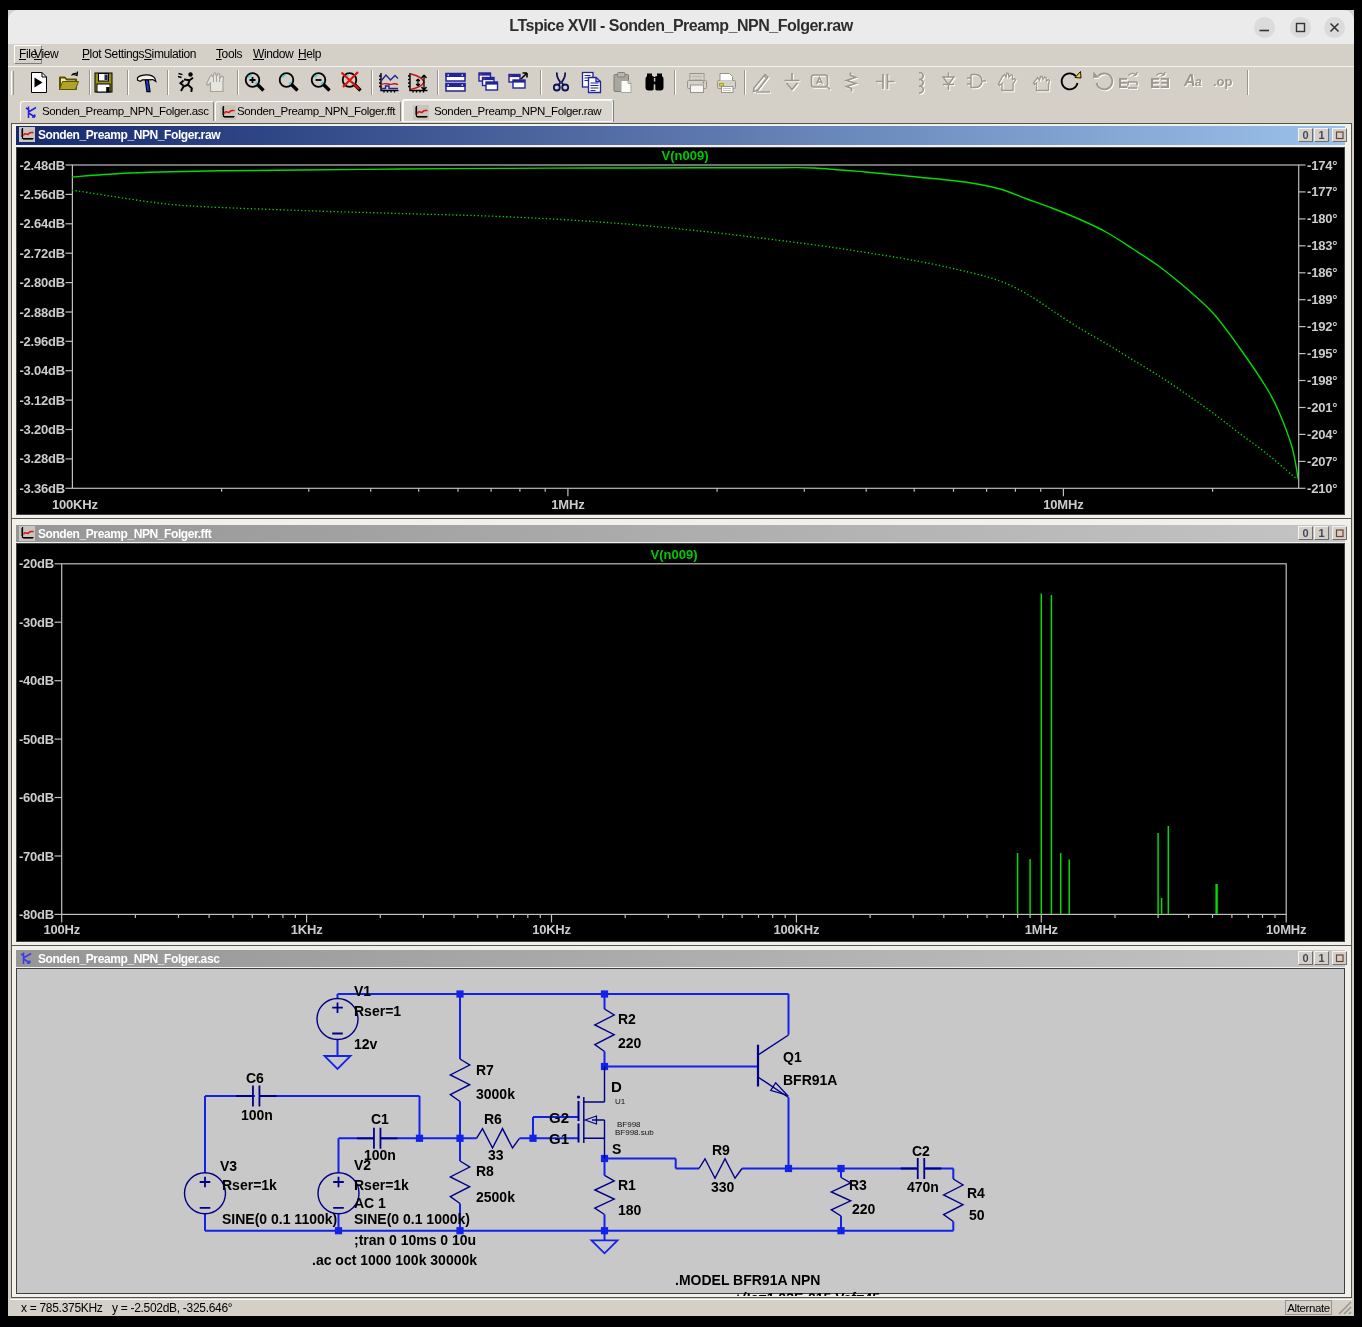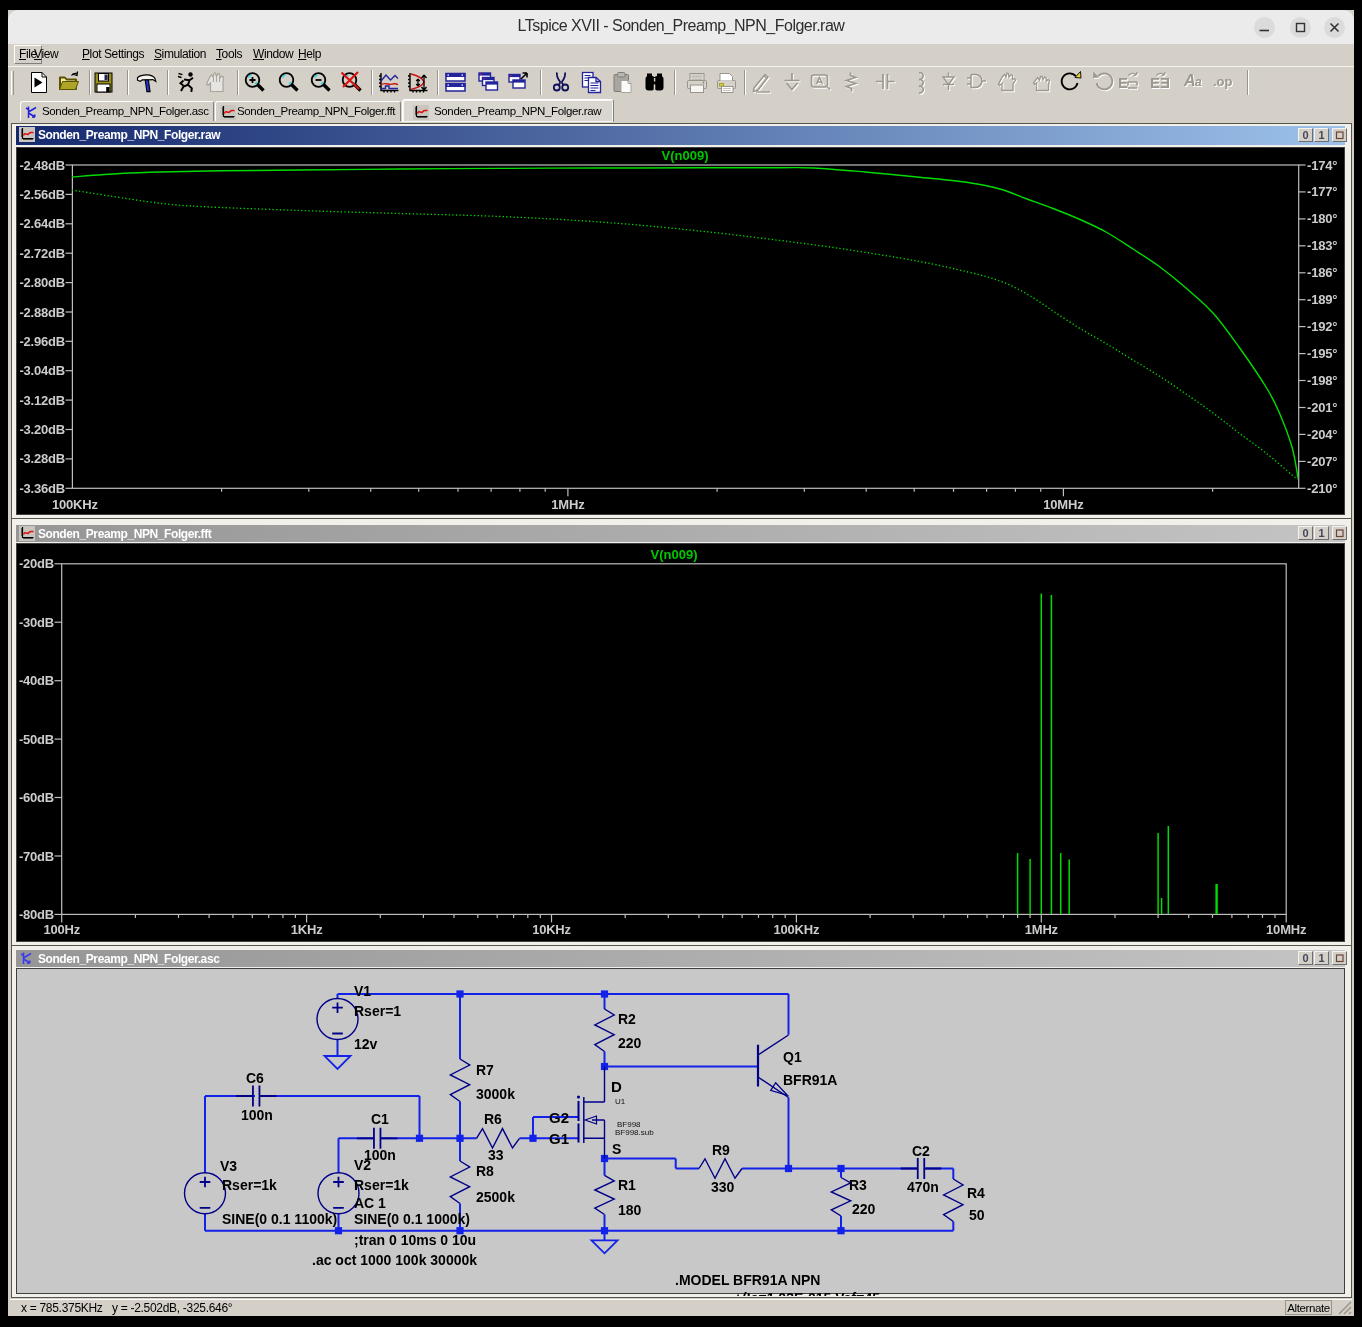--- a/index.html
+++ b/index.html
@@ -1,18 +1,18 @@
 <!DOCTYPE html>
 <html><head><meta charset="utf-8"><style>
 *{margin:0;padding:0;box-sizing:border-box}
 html,body{width:1362px;height:1327px;background:#000;font-family:"Liberation Sans",sans-serif;overflow:hidden}
 .abs{position:absolute}
 #app{position:absolute;left:8px;top:10px;width:1346px;height:1306px;background:#d4d0c8}
 #tbar{position:absolute;left:0;top:0;width:1346px;height:34px;background:#ebebeb;border-radius:10px 10px 0 0}
-#tbar .t{position:absolute;width:100%;text-align:center;top:7px;font-size:16px;font-weight:normal;color:#2d2d2d;letter-spacing:-0.5px}
+#tbar .t{position:absolute;width:100%;text-align:center;top:7px;font-size:16px;font-weight:bold;color:#2d2d2d;letter-spacing:-0.5px}
 .wbtn{position:absolute;top:7px;width:21px;height:21px;border-radius:50%;background:#dbdbdb;color:#333}
 #menubar{position:absolute;left:0;top:34px;width:1096px;height:22px;background:#d4d0c8;font-size:12px;letter-spacing:-0.4px;color:#000}
 #menubar span{position:absolute;top:3px}
 #menubar u{text-decoration:underline}
 #filebox{position:absolute;left:6px;top:1px;width:28px;height:19px;border:1px solid;border-color:#fff #808080 #808080 #fff}
 #toolbar{position:absolute;left:0;top:56px;width:1346px;height:33px;background:#d4d0c8;border-top:1px solid #f5f3ef}
 .tsep{position:absolute;top:3px;width:2px;height:25px;border-left:1px solid #9a958c;border-right:1px solid #fff}
 #tabbar{position:absolute;left:0;top:89px;width:1346px;height:24px;background:#d4d0c8}
 .tab{position:absolute;top:2px;height:20px;background:#d4d0c8;border:1px solid #808080;border-bottom:none;border-top:1px solid #fff;border-left:1px solid #fff;border-radius:3px 3px 0 0;font-size:11.5px;letter-spacing:-0.35px;color:#000}
 .tab.active{top:0px;height:23px;background:#d9d6cf;box-shadow:0 0 0 1px #f8f6f2 inset}
@@ -45,21 +45,21 @@
         <svg width="21" height="21">
           <path d="M6.5,6.5 L14.5,14.5 M14.5,6.5 L6.5,14.5" stroke="#333" stroke-width="1.6"></path>
         </svg>
       </div>
 </div>
 <div id="menubar">
       <div id="filebox"></div>
 <span style="left:11px"><u>F</u>ile</span>
 <span style="left:26px"><u>V</u>iew</span>
 <span style="left:74px"><u>P</u>lot Settings</span>
-<span style="left:146px"><u>S</u>imulation</span>
+<span style="left:136px"><u>S</u>imulation</span>
 <span style="left:208px"><u>T</u>ools</span>
 <span style="left:245px"><u>W</u>indow</span>
 <span style="left:290px"><u>H</u>elp</span>
 </div>
 <div id="toolbar">
 <div style="position:absolute;left:3px;top:4px;width:3px;height:24px;border-left:1px solid #fff;border-right:1px solid #9a958c"></div>
 <svg width="1346" height="33" viewBox="0 0 1346 33">
         <g transform="translate(20,4)">
           <path d="M3.5,1.5 H14 L18.5,6 V21.5 H3.5 Z" fill="#fff" stroke="#000"></path>
           <path d="M14,1.5 V6 H18.5" fill="none" stroke="#000"></path>

